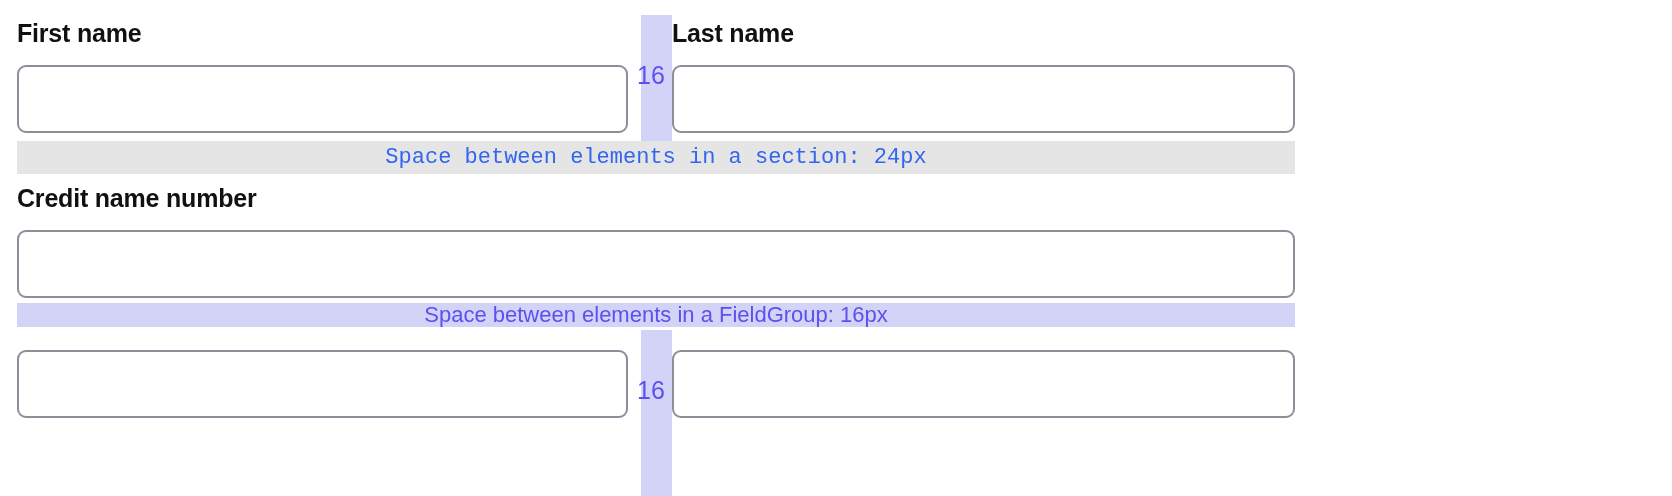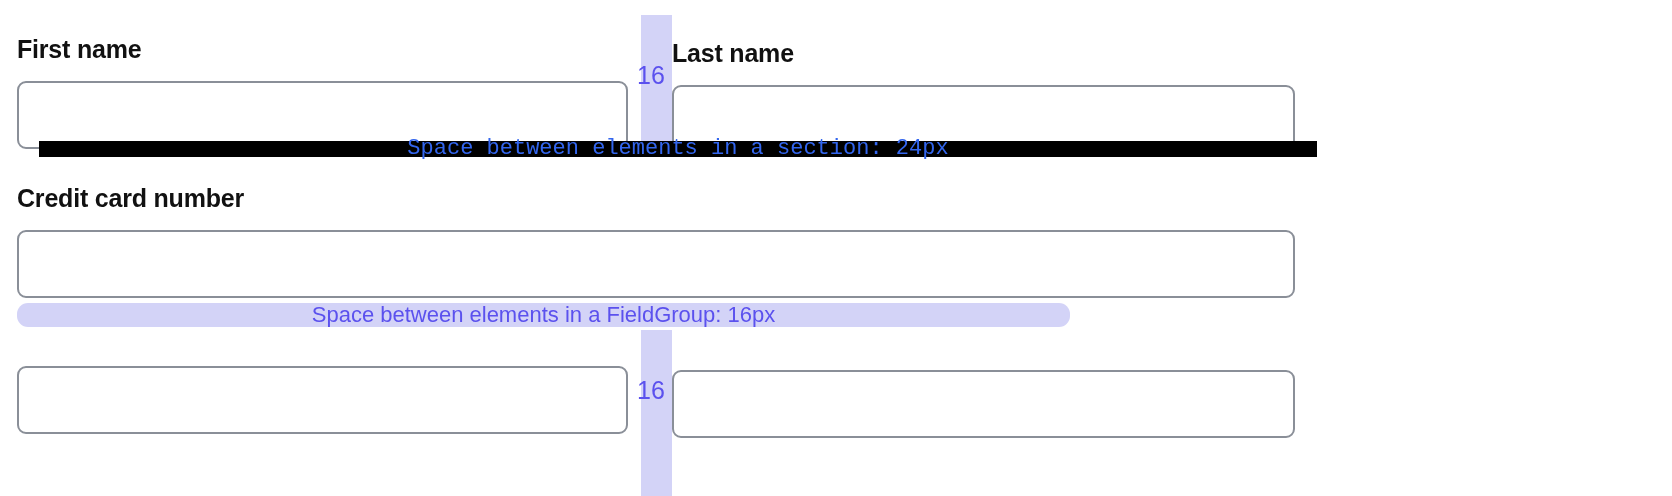--- a/index.html
+++ b/index.html
@@ -26,22 +26,22 @@
   .row {
     position: absolute;
     left: 0;
     width: 1672px;
   }
 
   .col {
     position: absolute;
     top: 0;
   }
-  .col-left  { left: 17px;  width: 611px; margin-top: 16px; }
-  .col-right { left: 672px; width: 623px; margin-top: 20px; }
+  .col-left  { left: 17px;  width: 611px; }
+  .col-right { left: 672px; width: 623px; }
   .col-full  { left: 17px;  width: 1278px; }
 
   .field-label {
     font-family: "Liberation Sans", sans-serif;
     font-size: 25px;
     font-weight: bold;
     line-height: 30px;
     color: #111111;
     letter-spacing: -0.2px;
     white-space: nowrap;
@@ -69,36 +69,34 @@
   .gap-band {
     position: absolute;
     left: 17px;
     box-sizing: border-box;
     display: flex;
     align-items: center;
     justify-content: center;
   }
   .gap-band-section {
     width: 1278px;
-    height: 16px;
-    background: #000000;
-    margin-left: 22px;
+    height: 33px;
+    background: #e5e5e5;
   }
   .gap-band-section .gap-band-text {
     font-family: "Liberation Mono", monospace;
     font-size: 22px;
     line-height: 22px;
     color: #3366ee;
     white-space: nowrap;
   }
   .gap-band-fieldgroup {
-    width: 1053px;
+    width: 1278px;
     height: 24px;
     background: #d3d3f7;
-    border-radius: 11px;
   }
   .gap-band-fieldgroup .gap-band-text {
     font-family: "Liberation Sans", sans-serif;
     font-size: 22px;
     line-height: 22px;
     color: #5b51ee;
     white-space: nowrap;
   }
 
   
@@ -136,21 +134,21 @@
 
   <div class="gap-bar-v" style="top:15px; height:130px;"></div>
   <div class="gap-bar-v-label" style="top:63px;">16</div>
 
   <div class="gap-band gap-band-section" style="top:141px;">
     <span class="gap-band-text">Space between elements in a section: 24px</span>
   </div>
 
   <div class="row" style="top:183px;">
     <div class="col col-full">
-      <div class="field-label">Credit card number</div>
+      <div class="field-label">Credit name number</div>
       <input class="field-input" type="text" value="" placeholder="" style="">
     </div>
   </div>
 
   <div class="gap-band gap-band-fieldgroup" style="top:303px;">
     <span class="gap-band-text">Space between elements in a FieldGroup: 16px</span>
   </div>
 
   <div class="row" style="top:333px;">
     <div class="col col-left">

